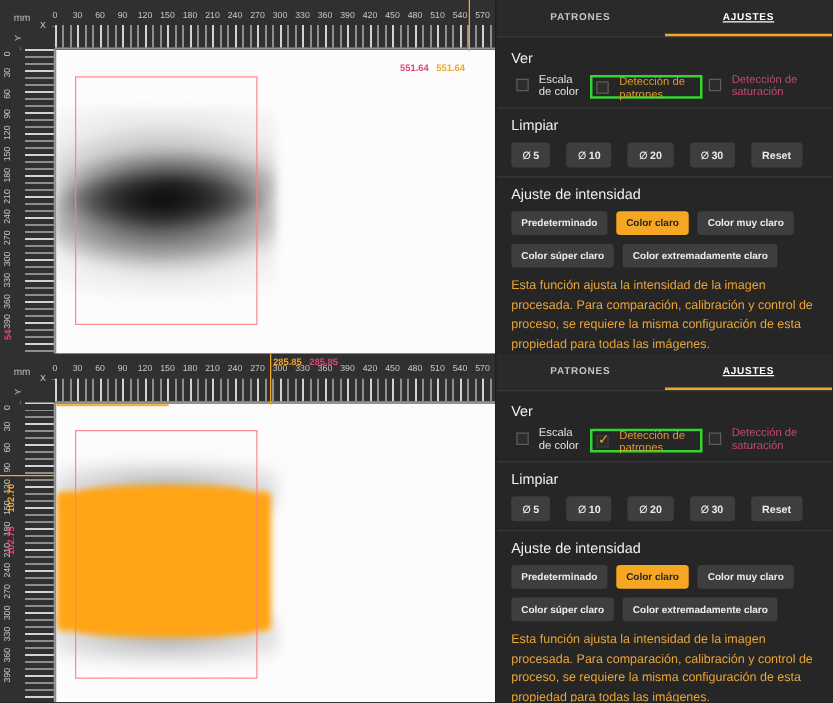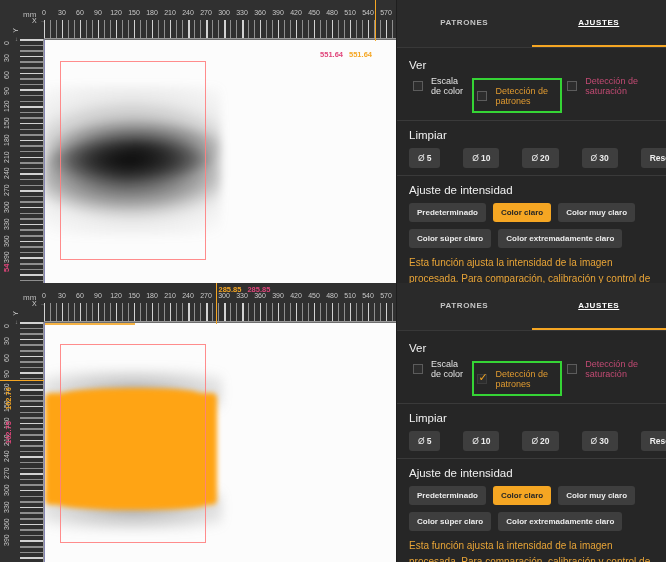--- a/index.html
+++ b/index.html
@@ -5,21 +5,21 @@
   * { box-sizing: border-box; margin: 0; padding: 0; }
   html,body { background:#222; }
   body { font-family: "Liberation Sans", "DejaVu Sans", sans-serif; }
   .app { width:666px; height:562px; display:flex; flex-direction:column; overflow:hidden; background:#2b2b2b; }
   .row { display:flex; }
   .row.r0 { height:283px; }
   .row.r1 { height:279px; }
 
   
   .viewer { position:relative; width:396px; height:100%; background:#303030; overflow:hidden; flex:none; }
-  .unit-label { position:absolute; left:23px; top:10px; font-size:8px; color:#bdbdbd;text-align:center; }
+  .unit-label { position:absolute; left:11px; top:10px; font-size:8px; color:#bdbdbd;text-align:center; }
   .x-axis-label { position:absolute; left:32px; top:17px; font-size:7px; color:#cfcfcf; }
   .y-axis-label { position:absolute; left:13px; top:27px; font-size:7px; color:#cfcfcf; transform:rotate(-90deg); }
   .axis-arrow { position:absolute; font-size:6px; color:#9a9a9a; }
   .axis-arrow.ax { left:40px; top:18px; }
   .axis-arrow.ay { left:15px; top:36px; }
 
   .h-comb { position:absolute; left:44px; right:0; top:20px; height:19px;
     background-image:
       repeating-linear-gradient(to right, #d2d2d2 0 1.5px, transparent 1.5px 18px),
       repeating-linear-gradient(to right, #8e8e8e 0 1.5px, transparent 1.5px 6px);
@@ -61,39 +61,39 @@
   .y-line { position:absolute; left:0; width:44px; height:1px; background:#f5a623; }
   .x-measure { position:absolute; top:2px; display:flex; gap:6px; font-size:7.5px; font-weight:700; white-space:nowrap; }
   .rot { position:absolute; transform-origin:0 0; transform:rotate(-90deg); font-size:7.5px; font-weight:700; white-space:nowrap; }
   .c-pink { color:#e0457b; }
   .c-orange { color:#f5a623; }
   .canvas-top-mark { position:absolute; left:0; top:0; width:90px; height:2px; background:rgba(245,166,35,0.85); }
 
   
   .settings { width:270px; flex:none; background:#262626; display:flex; flex-direction:column;
     border-left:1px solid #1e1e1e; overflow:hidden; }
-  .tabbar { height:48px; display:flex; background:#2a2a2a; border-bottom:1px solid #383838; flex:none; }
+  .tabbar { height:30px; display:flex; background:#2a2a2a; border-bottom:1px solid #383838; flex:none; }
   .tab { flex:1; display:flex; align-items:center; justify-content:center; font-size:8px; font-weight:700;
     letter-spacing:0.6px; color:#c4c4c4; cursor:pointer; border-bottom:2px solid transparent; }
   .tab.active { color:#ffffff; border-bottom-color:#f5a623;text-decoration:underline; }
 
   .sec { padding:8px 12px 7px; }
   .sec.first { padding-top:11px; }
   .sec-title { font-size:11.5px; font-weight:400; color:#f0f0f0; margin-bottom:7px; }
   .divider { height:1px; background:#3a3a3a; flex:none; }
 
   .opts { display:flex; flex-direction:row; gap:1px; }
   .opt { display:flex; align-items:center; gap:8px; height:15px; cursor:pointer; width:fit-content; padding:0 4px; }
-  .opt.highlight { border:2px solid #35d435; margin-left:-3px; padding:0 5px 0 3px; height:35px; }
+  .opt.highlight { border:2px solid #35d435; margin-left:-3px; padding:0 5px 0 3px; height:19px; }
   .cb { width:10px; height:10px; border:1px solid #5c5c5c; background:#2d2d2d; position:relative; flex:none; }
   .cb .chk { position:absolute; left:0px; top:-4px; font-size:11px; color:#f5a623; font-weight:700; }
   .cb.checked { border-color:#3c3c3c; }
   .opt-label { font-size:9px; }
 
-  .btnrow { display:flex; gap:23px; }
+  .btnrow { display:flex; gap:13px; }
   .sbtn { background:#3e3e3e; color:#ececec; border:none; border-radius:3px; padding:5px 9px;
     font-size:8.5px; font-weight:700; font-family:inherit; cursor:pointer; white-space:nowrap; }
   .sbtn .d-icon { font-weight:400; margin-right:2px; }
   .btnwrap { display:flex; flex-wrap:wrap; gap:7px; }
   .ibtn { background:#3e3e3e; color:#ececec; border:none; border-radius:3px; padding:5px 8px;
     font-size:8px; font-weight:700; font-family:inherit; cursor:pointer; white-space:nowrap;text-align:right; }
   .ibtn.active { background:#f5a623; color:#262626; }
   .note { color:#e8a437; font-size:10px; line-height:1.55; margin-top:7px; }
 </style>
 </head>

